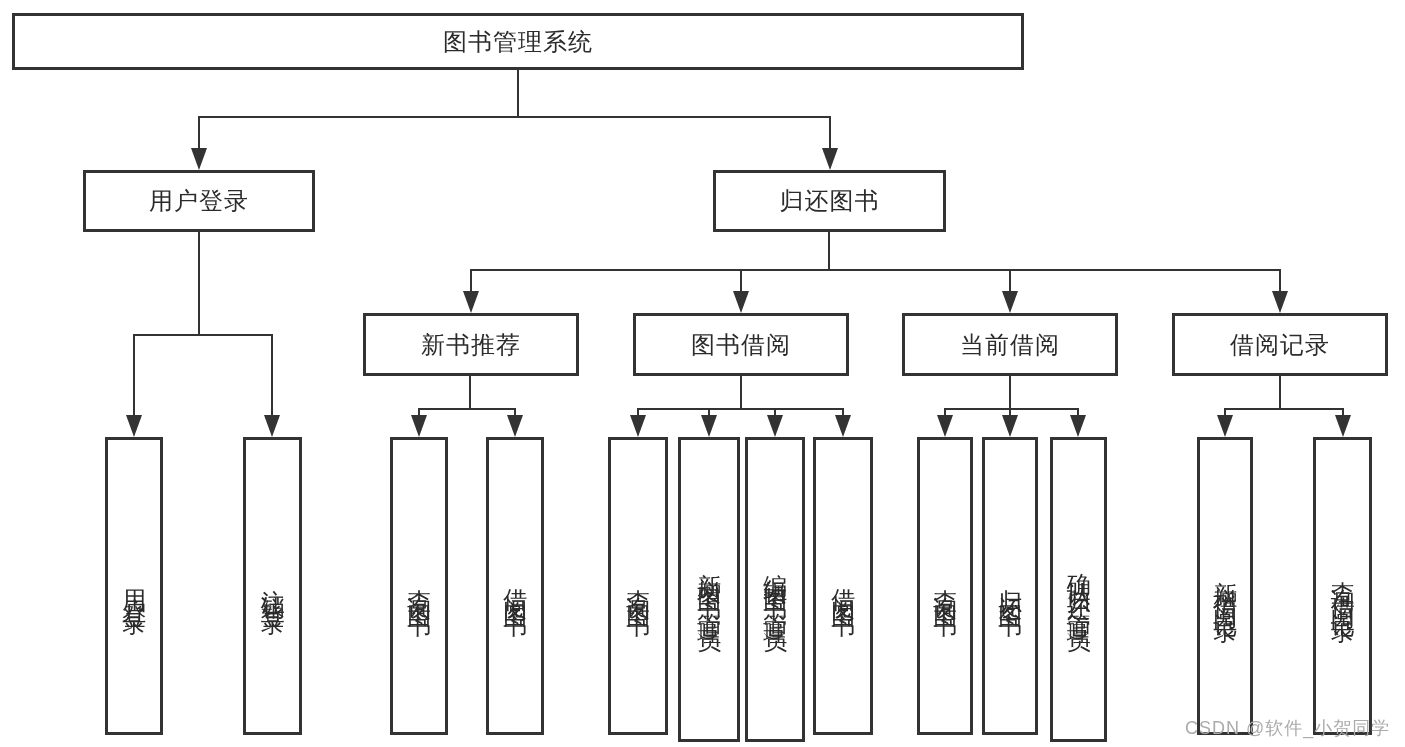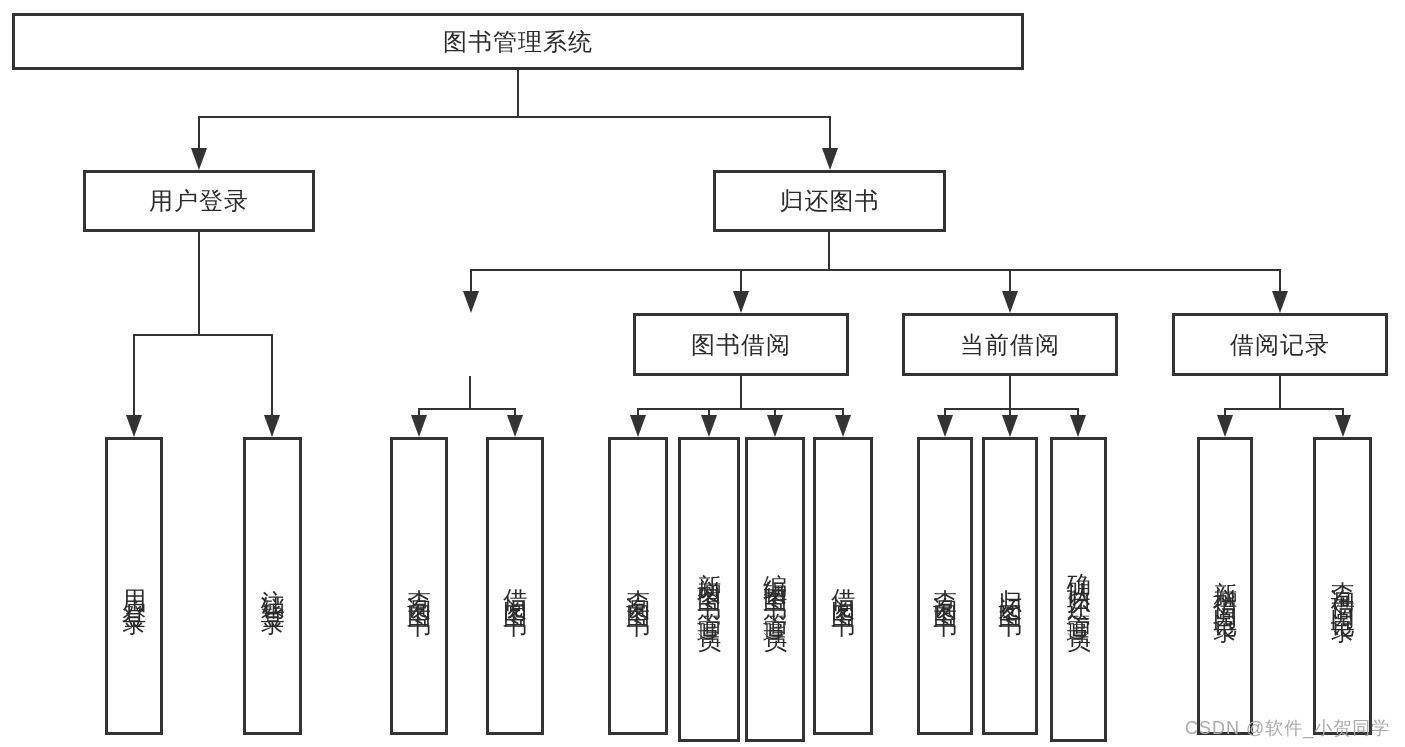--- a/index.html
+++ b/index.html
@@ -70,20 +70,23 @@
   </div>
 
   <div class="node" style="left:83px;top:170px;width:232px;height:62px;">
     <span class="label">用户登录</span>
   </div>
 
   <div class="node" style="left:713px;top:170px;width:233px;height:62px;">
     <span class="label">归还图书</span>
   </div>
 
+  <div class="node" style="left:363px;top:313px;width:216px;height:63px;">
+    <span class="label">新书推荐</span>
+  </div>
 
   <div class="node" style="left:633px;top:313px;width:216px;height:63px;">
     <span class="label">图书借阅</span>
   </div>
 
   <div class="node" style="left:902px;top:313px;width:216px;height:63px;">
     <span class="label">当前借阅</span>
   </div>
 
   <div class="node" style="left:1172px;top:313px;width:216px;height:63px;">

